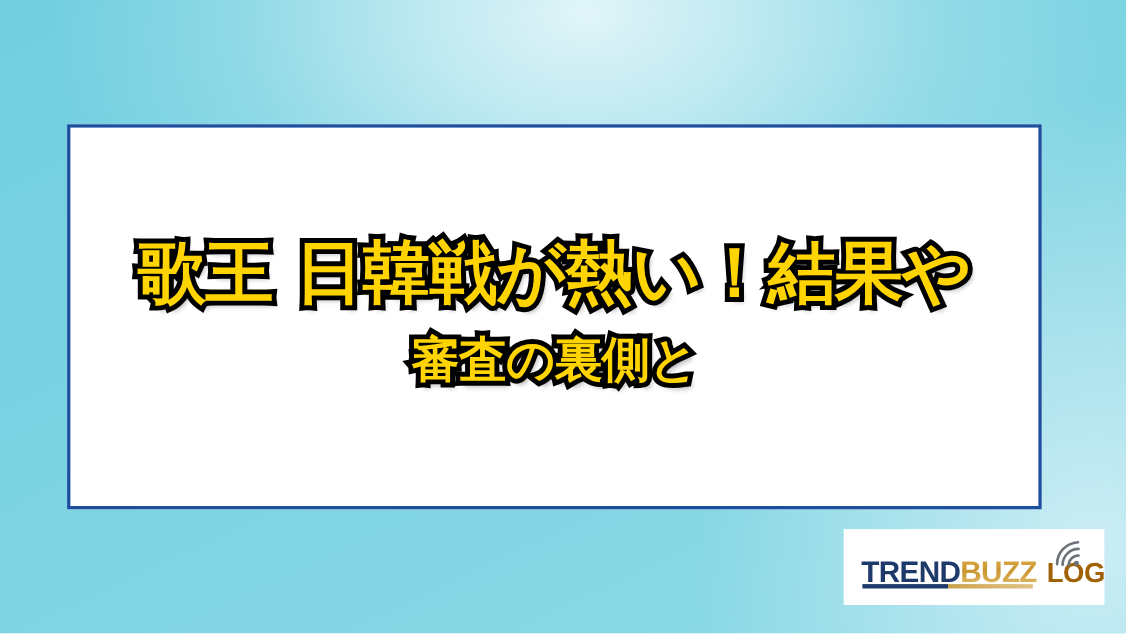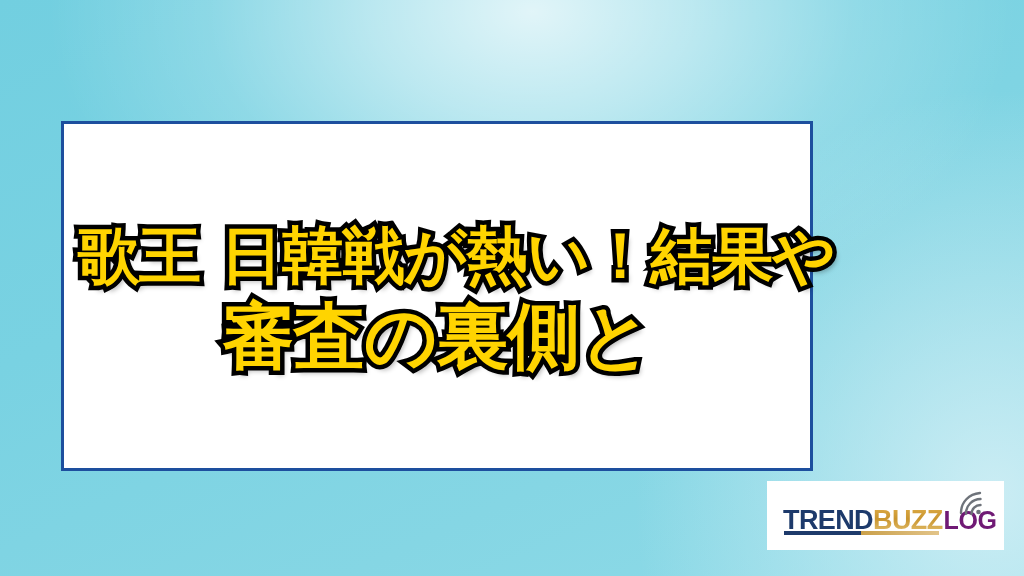--- a/index.html
+++ b/index.html
@@ -22,22 +22,22 @@
       radial-gradient(ellipse 460px 520px at 97% 86%,
           rgba(214,240,246,0.85) 0%,
           rgba(214,240,246,0.35) 45%,
           rgba(214,240,246,0.00) 78%),
       linear-gradient(155deg, #72cfe0 0%, #79d2e2 35%, #85d6e4 70%, #8fdbe8 100%);
   }
 
   
   #title-card {
     position:absolute;
-    left:61px; top:121px;
-    width:752px; height:350px;
+    left:61px; top:113px;
+    width:886px; height:350px;
     background:#ffffff;
     border:3px solid #1d4f9e;
   }
 
   #title-block {
     position:absolute;
     left:0; right:0;
     top:50%;
     transform:translateY(-50%);
     text-align:center;
@@ -54,21 +54,21 @@
     color:#FFD400;
     white-space:nowrap;
     -webkit-text-stroke:9px #000000;
     paint-order:stroke fill;
     text-shadow:
        3px 3px 0 rgba(0,0,0,0.55),
        4px 5px 5px rgba(0,0,0,0.30);
   }
 
   .title-line.l1 { font-size:62px; }
-  .title-line.l2 { font-size:72px; }
+  .title-line.l2 { font-size:44px; }
   .title-line.l3 { font-size:62px; }
 
   
   #logo-badge {
     position:absolute;
     left:767px; top:481px;
     width:237px; height:69px;
     background:#ffffff;
     display:flex;
     align-items:center;
@@ -108,22 +108,22 @@
     background-clip:text;
     color:transparent;
     margin-top:8px;
   }
 
   .logo-log {
     font-family:"Liberation Sans", sans-serif;
     font-weight:bold;
     font-size:25px;
     letter-spacing:-0.4px;
-    color:#701a75;
-    margin-left:1px;
+    color:#a16207;
+    margin-left:9px;
   }
 
   #logo-underline {
     position:absolute;
     left:1px; top:38px;
     width:155px; height:4px;
     background:linear-gradient(90deg,
         #1d3a6b 0%, #1d3a6b 50%,
         #caa04a 50%, #e2c489 100%);
   }

